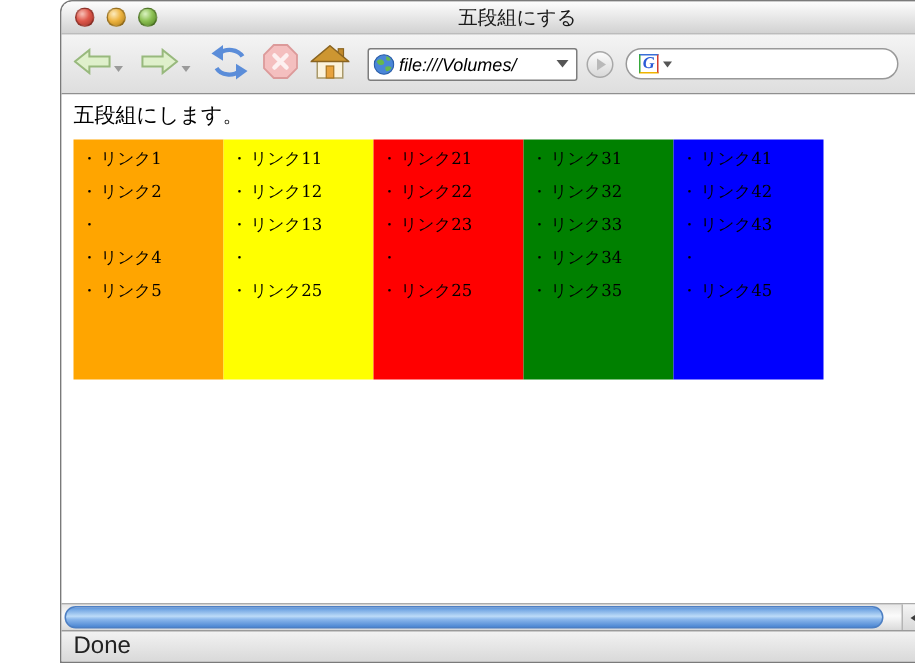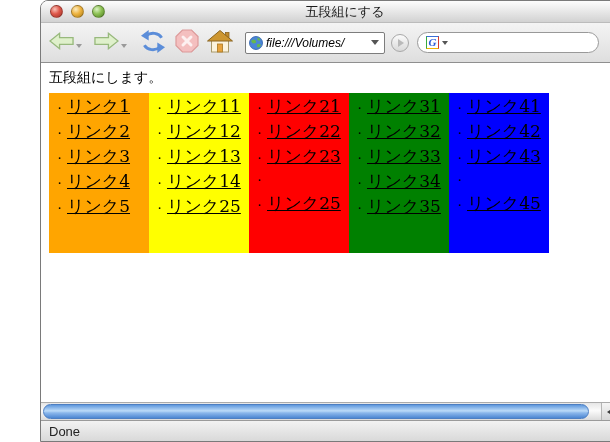--- a/index.html
+++ b/index.html
@@ -111,21 +111,21 @@
   .content {
     flex:1 1 auto; background:#fff; overflow:hidden;
     padding:4px 0 0 8px;
     font-family:"DejaVu Serif","Liberation Serif",serif;
   }
   .intro { font-size:14px; color:#000; line-height:20px; margin-bottom:6px; }
   .columns { display:flex; width:500px; }
   .column { width:100px; height:160px; padding-top:2px; }
   .li { display:flex; align-items:baseline; line-height:22px; padding-left:5px; }
   .bullet { font-size:11px; color:#000; margin-right:2px; }
-  .link { font-size:17px; color:#000; white-space:nowrap;text-decoration:underline; }
+  .link { font-size:11px; color:#000; white-space:nowrap; }
 
   
   .vscroll {
     flex:0 0 23px; width:23px;
     background:linear-gradient(to right,#e2e2e2,#fbfbfb 45%,#dcdcdc);
     border-left:1px solid #ababab;
     display:flex; flex-direction:column;
   }
   .vtrack { flex:1 1 auto; position:relative; }
   .vthumb {
@@ -164,21 +164,21 @@
   .hcorner { width:14px; border-left:1px solid #b5b5b5; }
 
   
   .statusbar {
     flex:0 0 21px; height:21px;
     background:linear-gradient(#f2f2f2,#d9d9d9);
     border-top:1px solid #9a9a9a;
     display:flex; align-items:center;
     padding-left:8px; position:relative;
   }
-  .status-text { font-size:13px; color:#222; }
+  .status-text { font-size:16px; color:#222; }
   .grip { position:absolute; right:2px; bottom:2px; }
 </style>
 </head>
 <body>
 
 <div class="window">
 
   <div class="titlebar">
     <div class="lights">
       <span class="light red"></span>
@@ -287,21 +287,20 @@
           <div class="li">
               <span class="bullet">・</span>
               <span class="link">リンク1</span>
             </div>
           <div class="li">
               <span class="bullet">・</span>
               <span class="link">リンク2</span>
             </div>
           <div class="li">
               <span class="bullet">・</span>
-              <span class="link">リンク3</span>
             </div>
           <div class="li">
               <span class="bullet">・</span>
               <span class="link">リンク4</span>
             </div>
           <div class="li">
               <span class="bullet">・</span>
               <span class="link">リンク5</span>
             </div>
         </div>
@@ -314,21 +313,20 @@
           <div class="li">
               <span class="bullet">・</span>
               <span class="link">リンク12</span>
             </div>
           <div class="li">
               <span class="bullet">・</span>
               <span class="link">リンク13</span>
             </div>
           <div class="li">
               <span class="bullet">・</span>
-              <span class="link">リンク14</span>
             </div>
           <div class="li">
               <span class="bullet">・</span>
               <span class="link">リンク25</span>
             </div>
         </div>
 
         <div class="column" style="background-color: rgb(255, 0, 0);">
           <div class="li">
               <span class="bullet">・</span>

